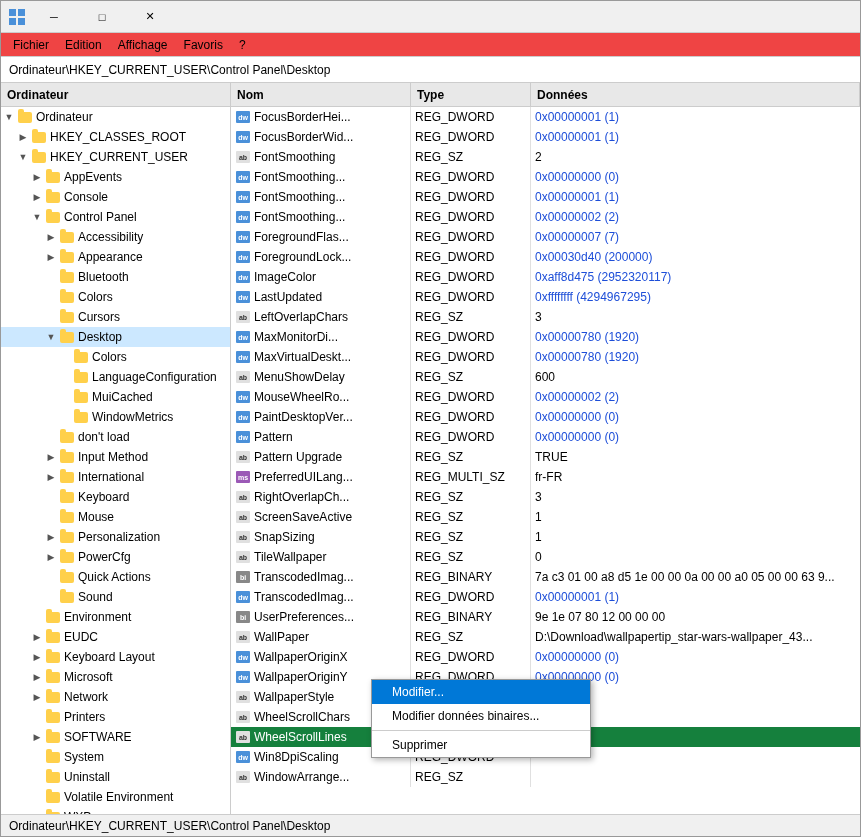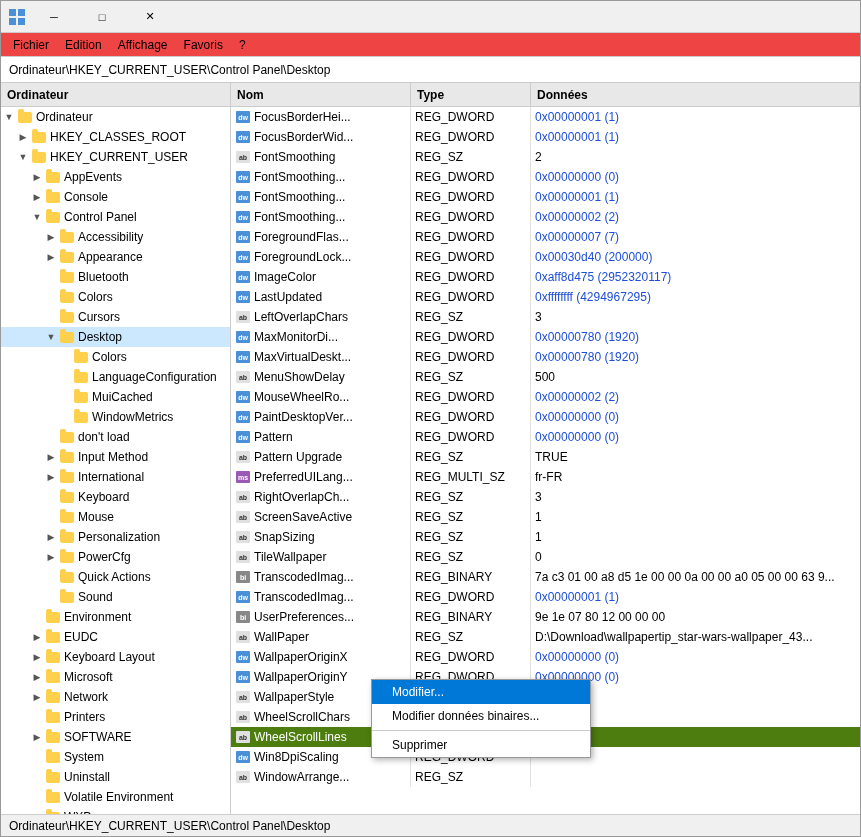--- a/index.html
+++ b/index.html
@@ -202,21 +202,21 @@
       overflow-y: auto;
       overflow-x: hidden;
     }
     .value-row {
       display: flex;
       align-items: center;
       height: 20px;
       border-bottom: none;
       cursor: pointer;
     }
-    .value-row.selected { background: #4d7c0f; color: #fff; }
+    .value-row.selected { background: #15803d; color: #fff; }
     .value-row.selected .val-text { color: #fff; }
     .val-cell {
       display: flex;
       align-items: center;
       padding: 0 4px;
       overflow: hidden;
       white-space: nowrap;
       text-overflow: ellipsis;
       height: 100%;
     }
@@ -855,21 +855,21 @@
     <div class="val-cell val-nom">
       <span class="val-icon">
                 <span class="reg-icon-sz">ab</span>
               </span>
       <span class="val-text">MenuShowDelay</span>
     </div>
     <div class="val-cell val-type">
       <span class="val-text">REG_SZ</span>
     </div>
     <div class="val-cell val-data">
-      <span class="val-text">500</span>
+      <span class="val-text">600</span>
     </div>
   </div>
           <div class="value-row">
     <div class="val-cell val-nom">
       <span class="val-icon">
                 <span class="reg-icon-dword">dw</span>
               </span>
       <span class="val-text">MouseWheelRo...</span>
     </div>
     <div class="val-cell val-type">

